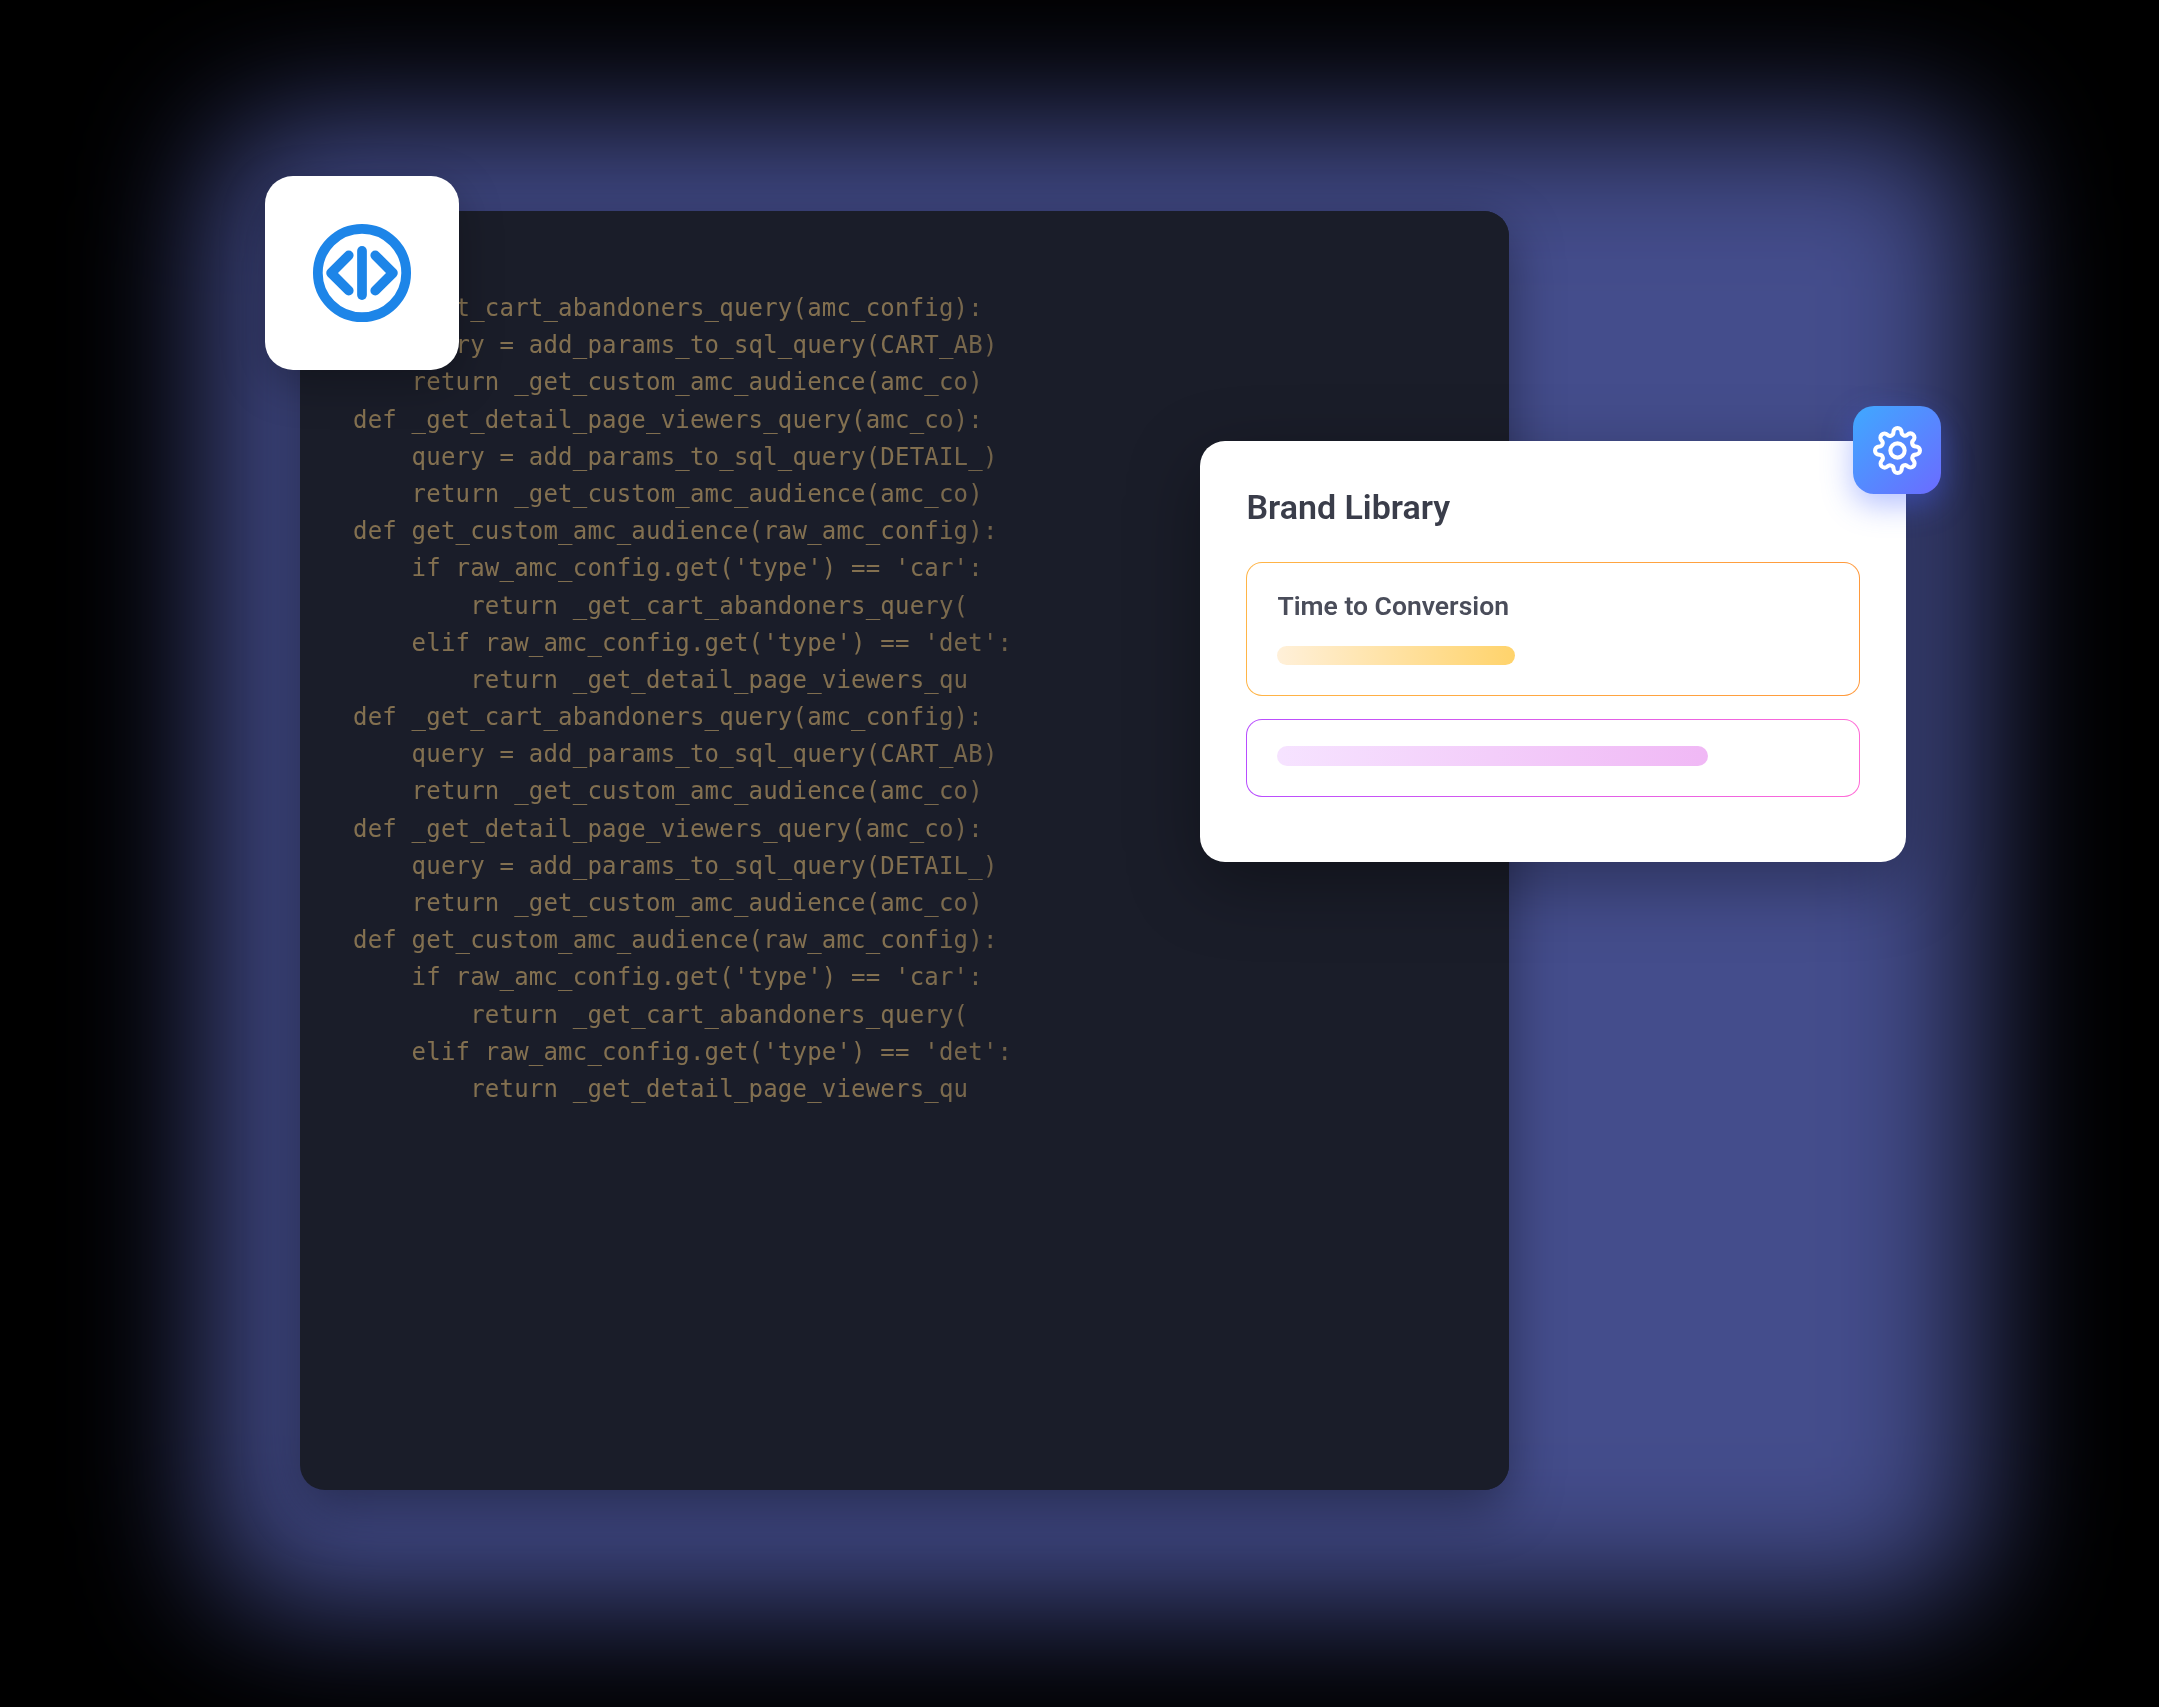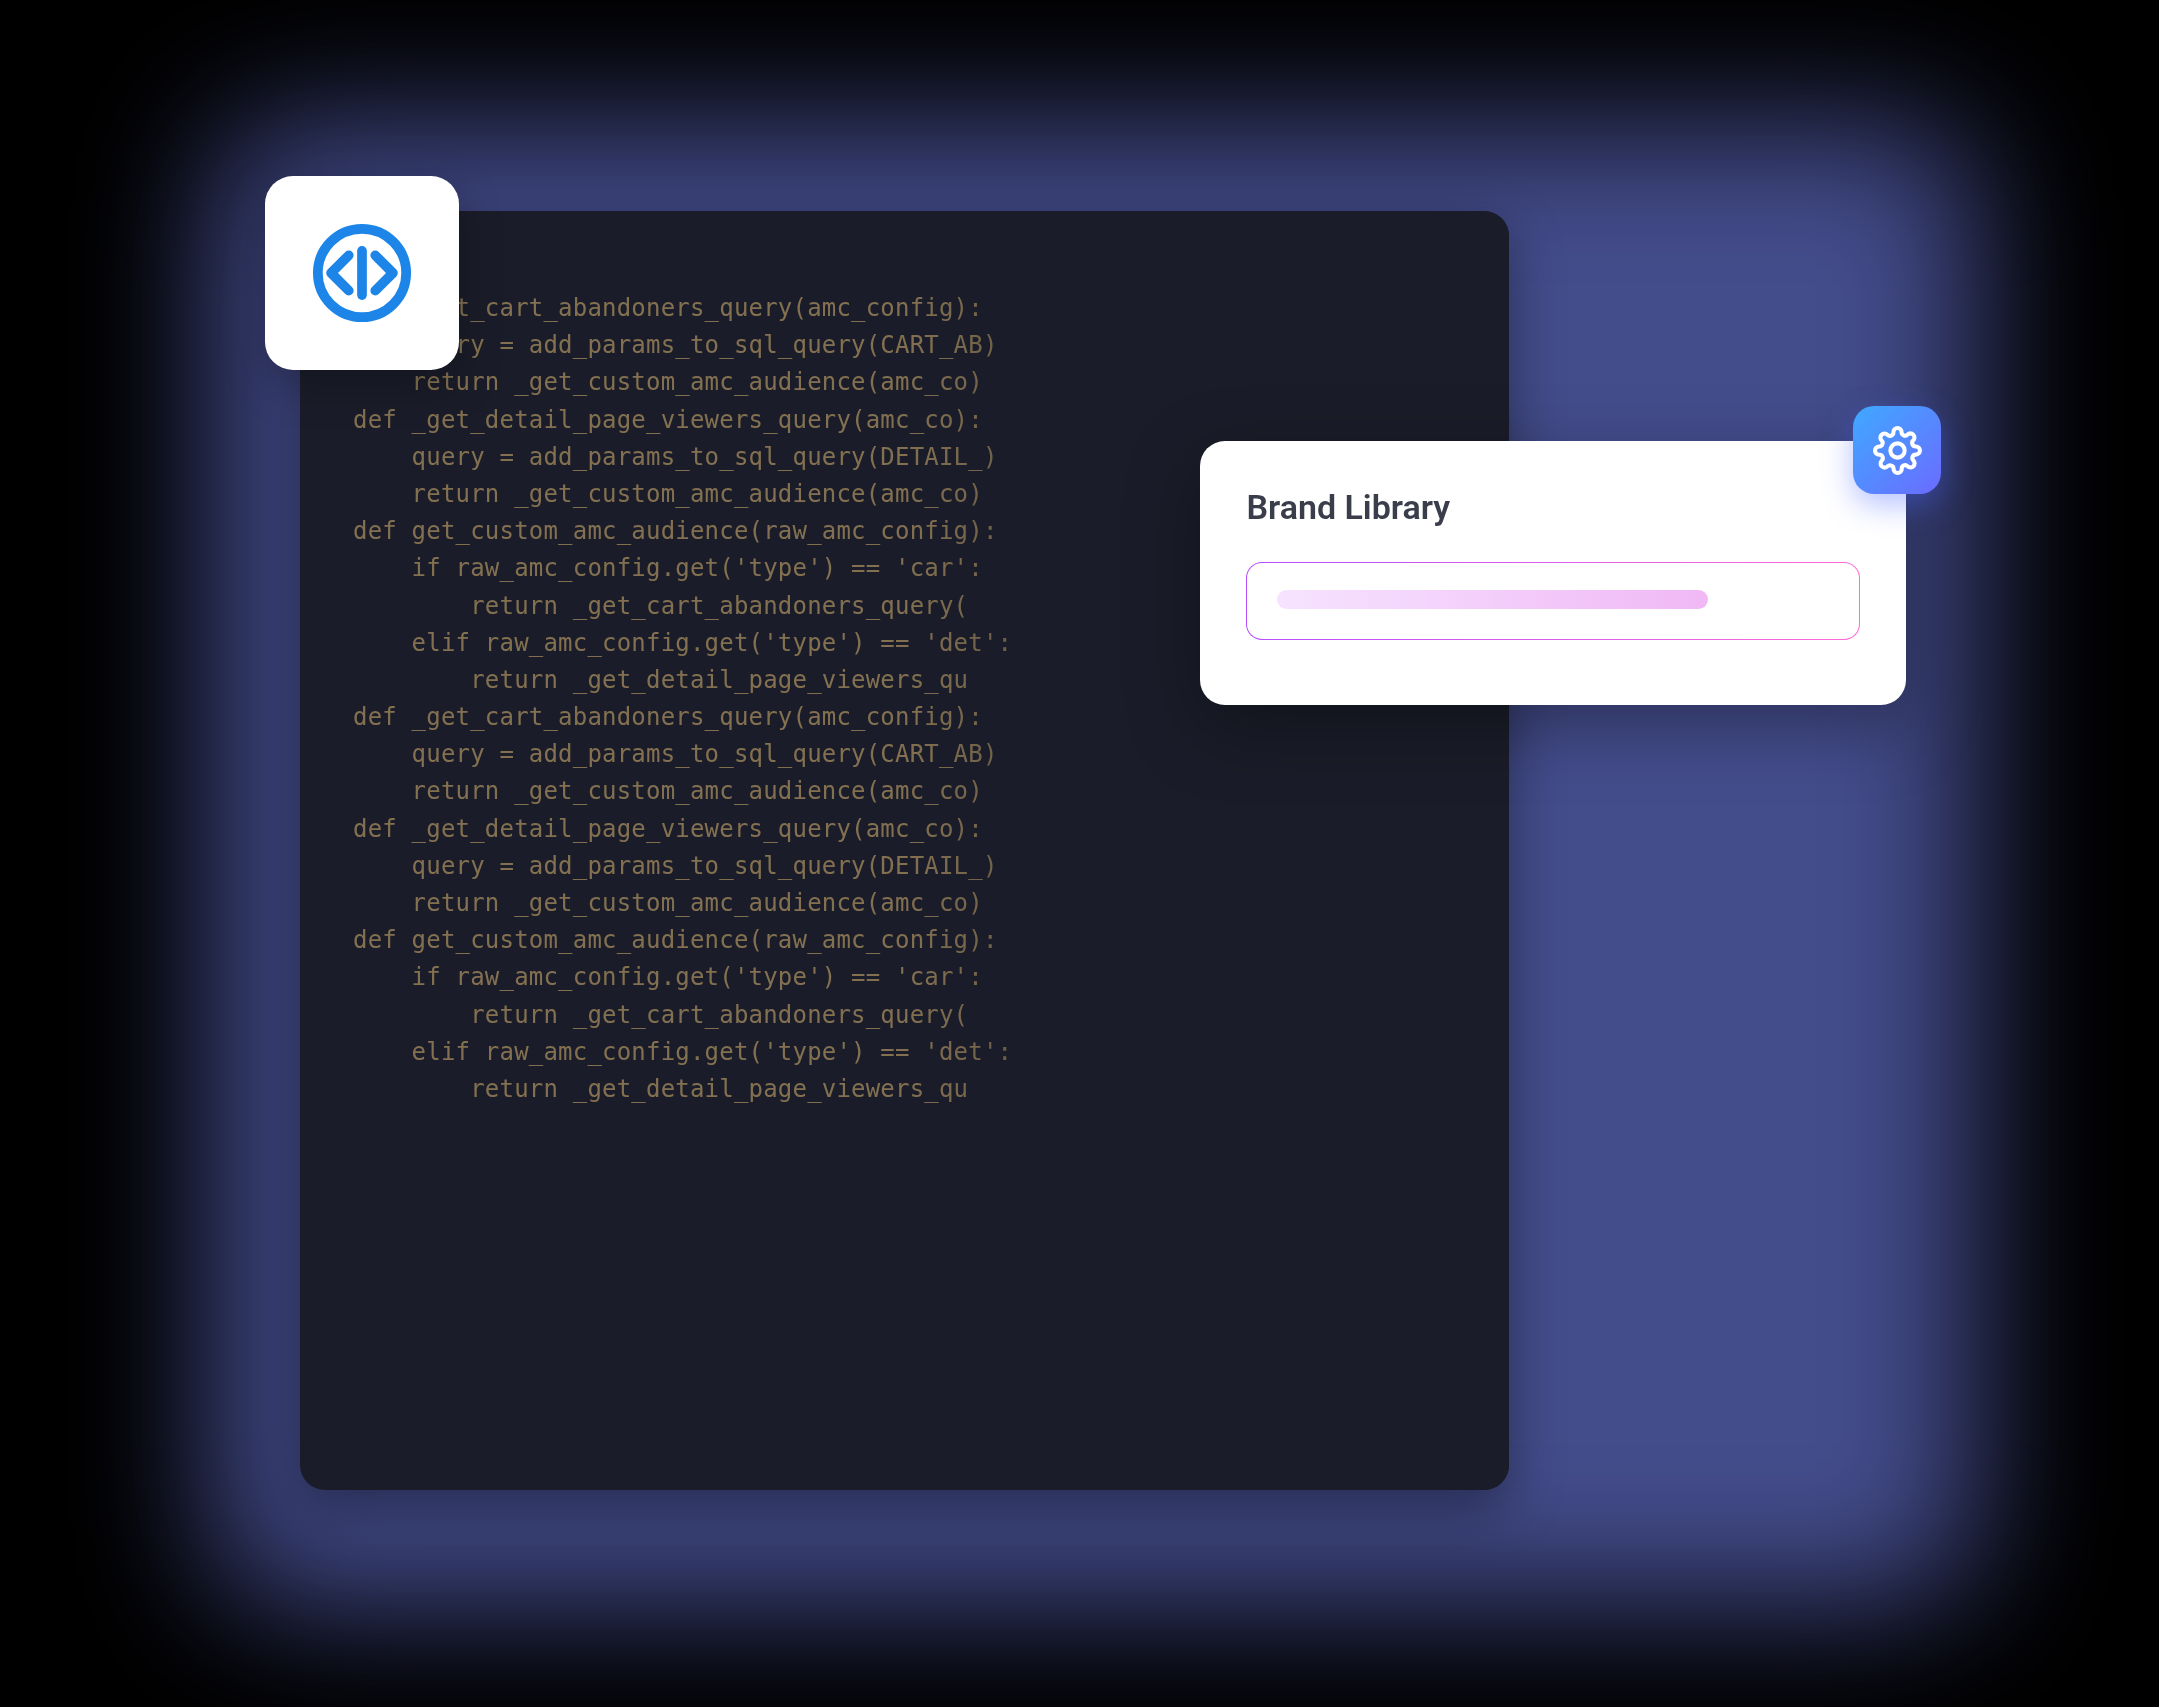--- a/index.html
+++ b/index.html
@@ -45,18 +45,22 @@
 <div class="query-card">
 <div class="gear-btn">
 <svg width="49" height="49" viewBox="0 0 24 24" fill="none">
           <path d="M12 15.5a3.5 3.5 0 100-7 3.5 3.5 0 000 7z" stroke="#fff" stroke-width="2"></path>
           <path d="M19.4 15a1.65 1.65 0 00.33 1.82l.06.06a2 2 0 11-2.83 2.83l-.06-.06a1.65 1.65 0 00-1.82-.33 1.65 1.65 0 00-1 1.51V21a2 2 0 11-4 0v-.09A1.65 1.65 0 009 19.4a1.65 1.65 0 00-1.82.33l-.06.06a2 2 0 11-2.83-2.83l.06-.06a1.65 1.65 0 00.33-1.82 1.65 1.65 0 00-1.51-1H3a2 2 0 110-4h.09A1.65 1.65 0 004.6 9a1.65 1.65 0 00-.33-1.82l-.06-.06a2 2 0 112.83-2.83l.06.06a1.65 1.65 0 001.82.33H9a1.65 1.65 0 001-1.51V3a2 2 0 114 0v.09a1.65 1.65 0 001 1.51 1.65 1.65 0 001.82-.33l.06-.06a2 2 0 112.83 2.83l-.06.06a1.65 1.65 0 00-.33 1.82V9a1.65 1.65 0 001.51 1H21a2 2 0 110 4h-.09a1.65 1.65 0 00-1.51 1z" stroke="#fff" stroke-width="2"></path>
         </svg>
 </div>
 <div class="query-header">
 <div class="query-title">Brand Library</div>
 </div>
+<div class="query-item qi-orange">
+<div class="query-label">Time to Conversion</div>
+<div class="bar bar-orange"></div>
+</div>
 <div class="query-item qi-purple">
 <div class="bar bar-purple"></div>
 </div>
 </div>
 </div>
 
 
 </body></html>

